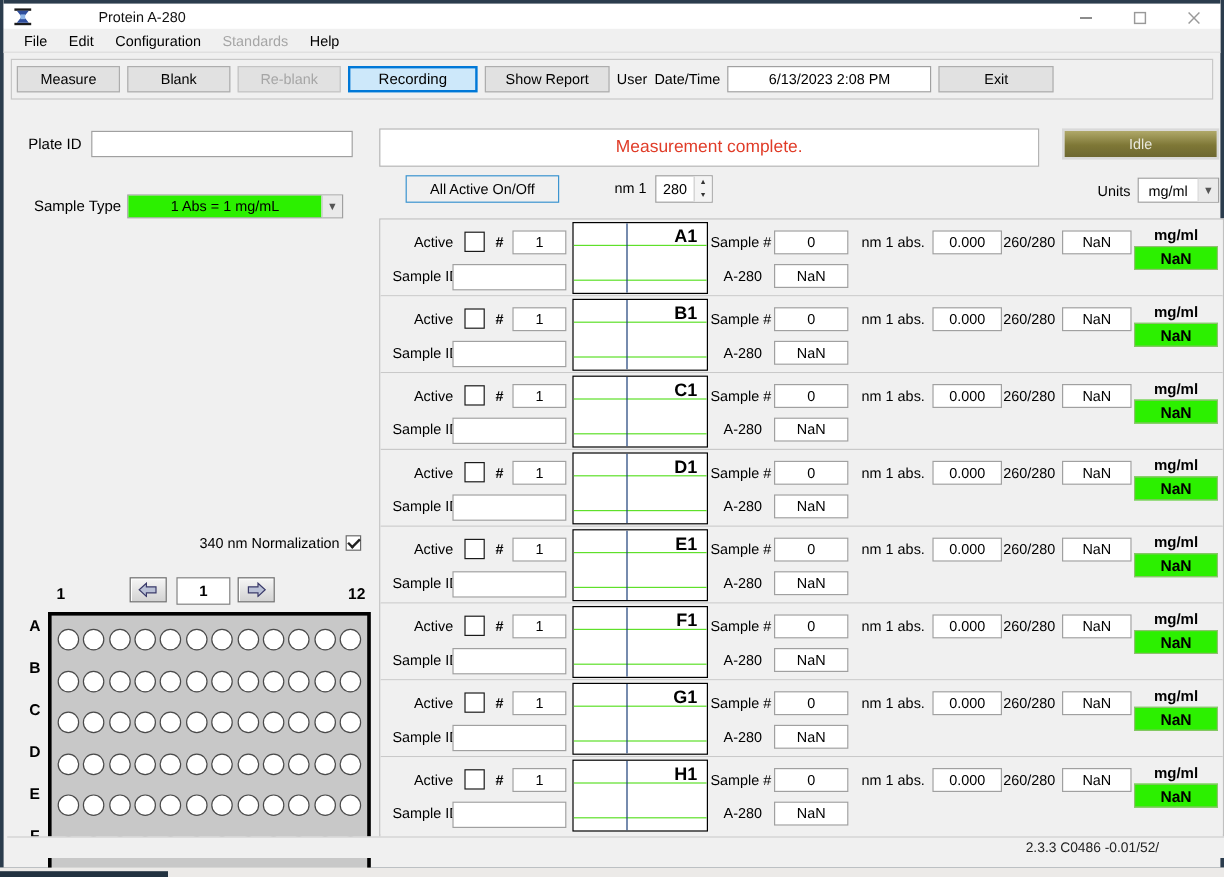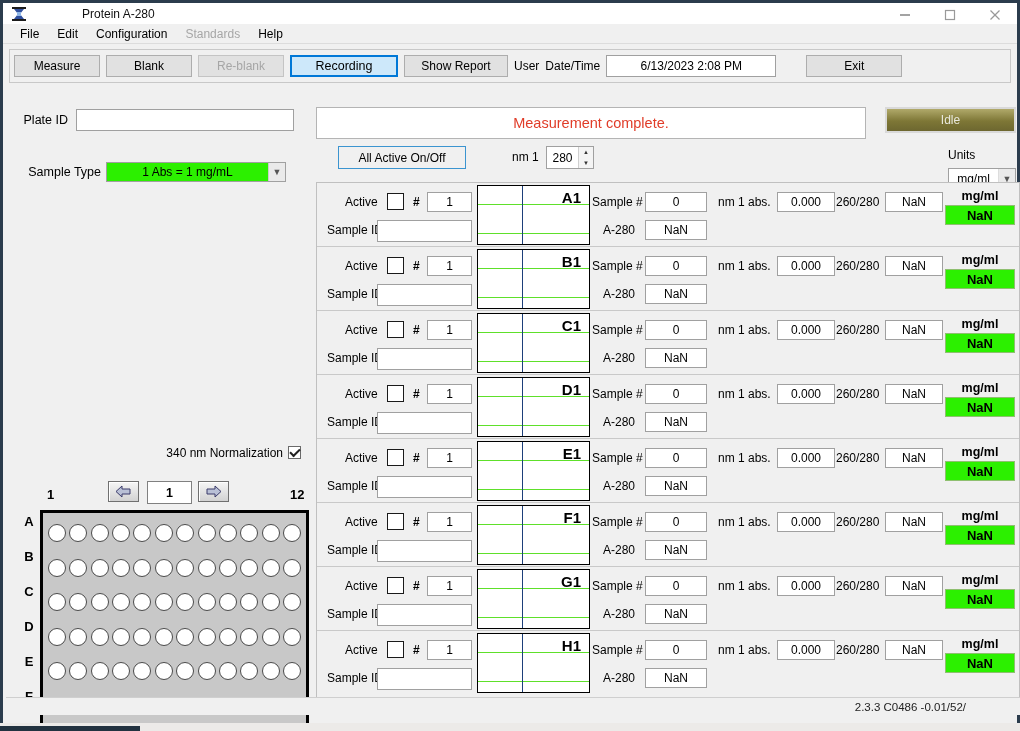--- a/index.html
+++ b/index.html
@@ -147,21 +147,21 @@
   .spin {
     position:absolute; left:230px; top:0px; width:48px; height:23px;
     background:#fff; border:1px solid #a0a0a0; display:flex; align-items:stretch;
   }
   .spin .sv { flex:1; display:flex; align-items:center; justify-content:center; font-size:12px; }
   .spin .sb {
     width:15px; border-left:1px solid #cfcfcf; display:flex; flex-direction:column;
     background:#f4f4f4;
   }
   .spin .sb span { flex:1; display:flex; align-items:center; justify-content:center; font-size:6px; color:#333;}
-  .units-wrap { position:absolute; right:4px; top:2px; display:flex; align-items:flex-start; gap:6px;flex-direction:column;}
+  .units-wrap { position:absolute; right:4px; top:2px; display:flex; align-items:center; gap:6px;}
   .units-combo { width:68px; height:21px; border:1px solid #a0a0a0; background:#fff;
                  display:flex; align-items:stretch; }
   .units-combo .uv { flex:1; display:flex; align-items:center; justify-content:center; font-size:12px;}
   .units-combo .ua { width:17px; background:#eaeaea; border-left:1px solid #ddd;
                      display:flex; align-items:center; justify-content:center; font-size:9px; color:#555;}
   .samples { position:absolute; left:0; top:81px; width:704px; height:520px;
              border:1px solid #c0c0c0; background:#f0f0f0; overflow:hidden; }
   .srow { height:64px; position:relative; border-bottom:1px solid #c9c9c9; background:#f0f0f0; }
   .srow:last-child { border-bottom:none; }
   .srow .active-lab { position:absolute; left:28px; top:12px; font-size:12px; }
@@ -243,21 +243,21 @@
 
   <div class="toolbar">
     <div class="btn">Measure</div>
     <div class="btn">Blank</div>
     <div class="btn disabled">Re-blank</div>
     <div class="btn primary">Recording</div>
     <div class="btn wide">Show Report</div>
     <span class="lbl">User</span>
     <span class="lbl">Date/Time</span>
     <div class="txtbox" style="width:170px">6/13/2023  2:08 PM</div>
-    <div class="btn" style="margin-left:24px;min-width:96px">Exit</div>
+    <div class="btn" style="margin-left:0;min-width:96px">Exit</div>
   </div>
 
   <div class="left">
     <div class="row-plate">
       <span class="lab">Plate ID</span>
       <div class="inp" style="width:218px" title=""></div>
     </div>
 
     <div class="sampletype-row">
       <span class="lab">Sample Type</span>

